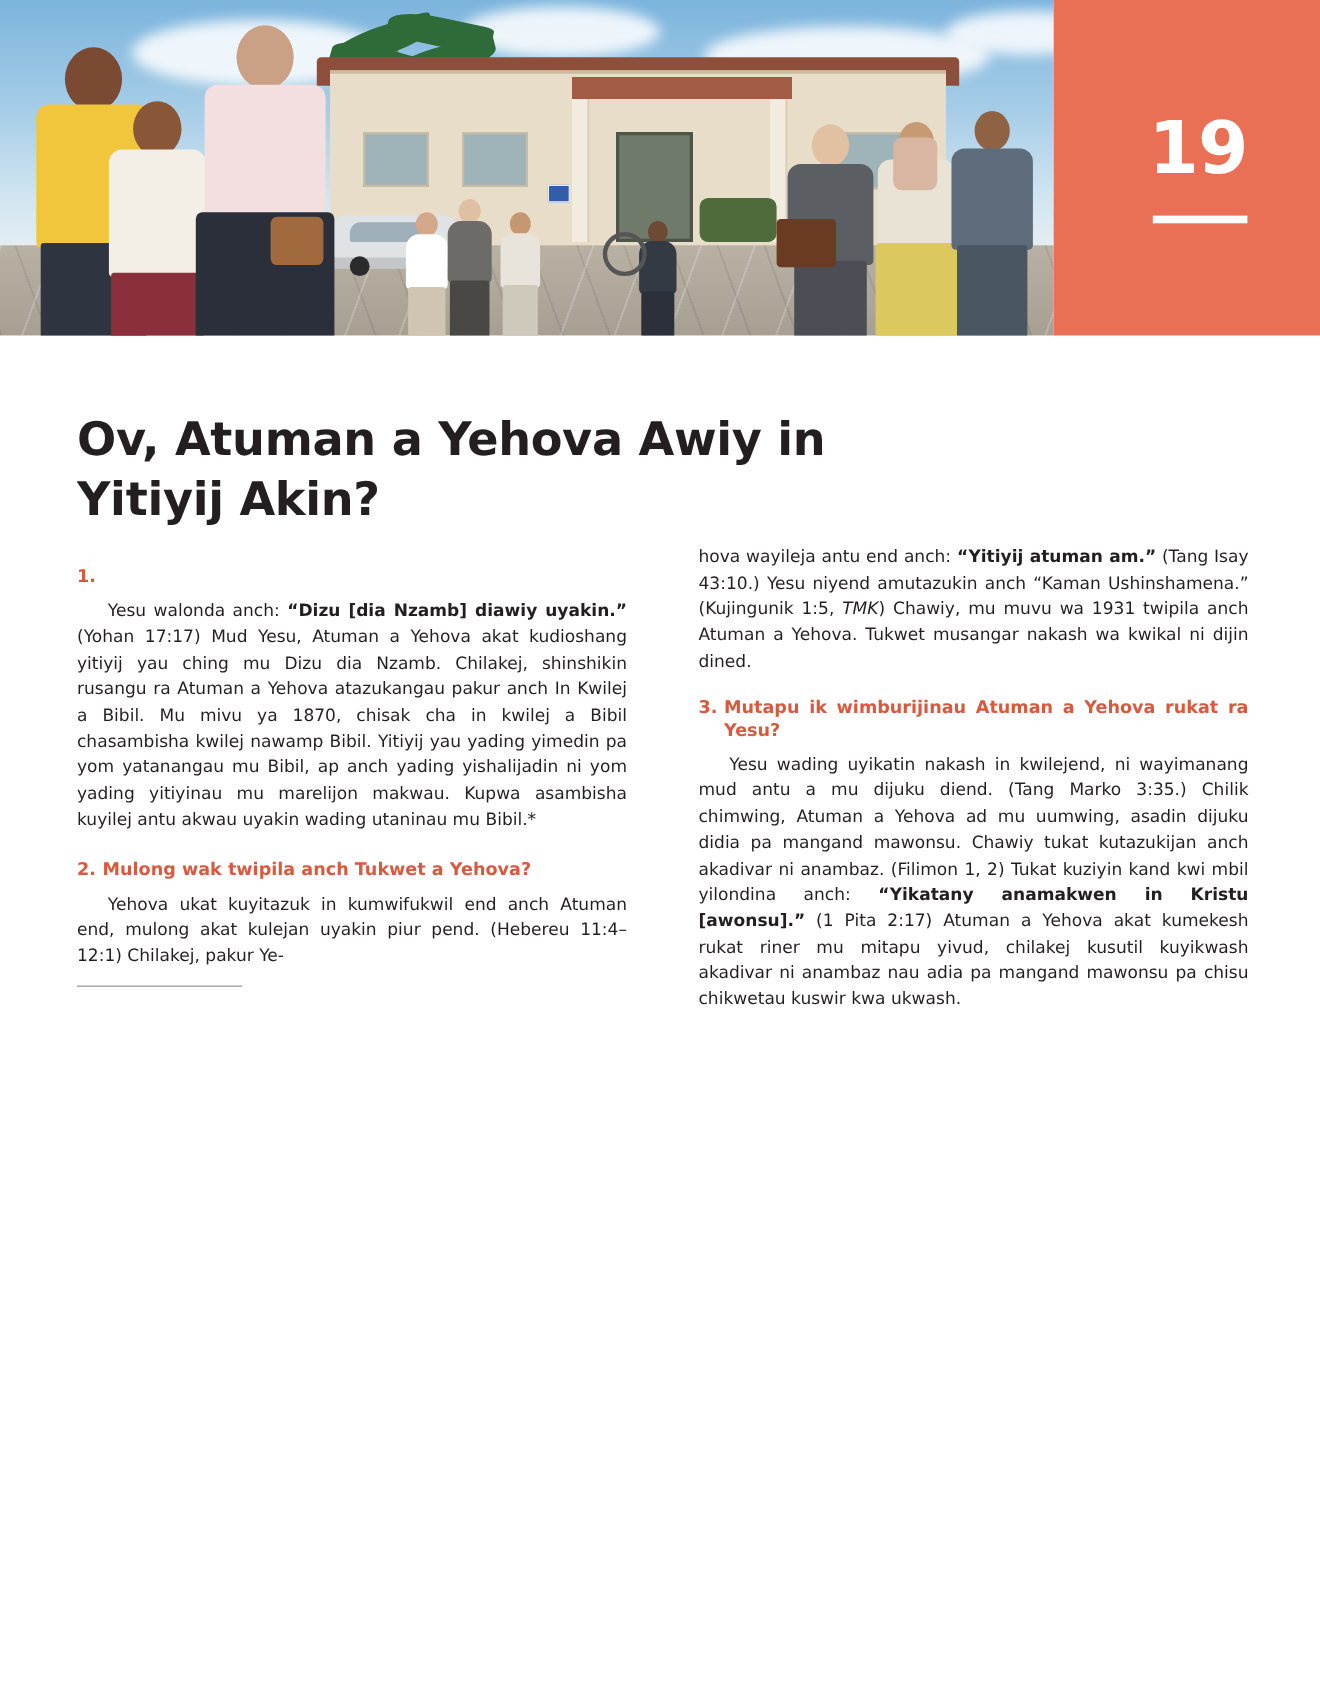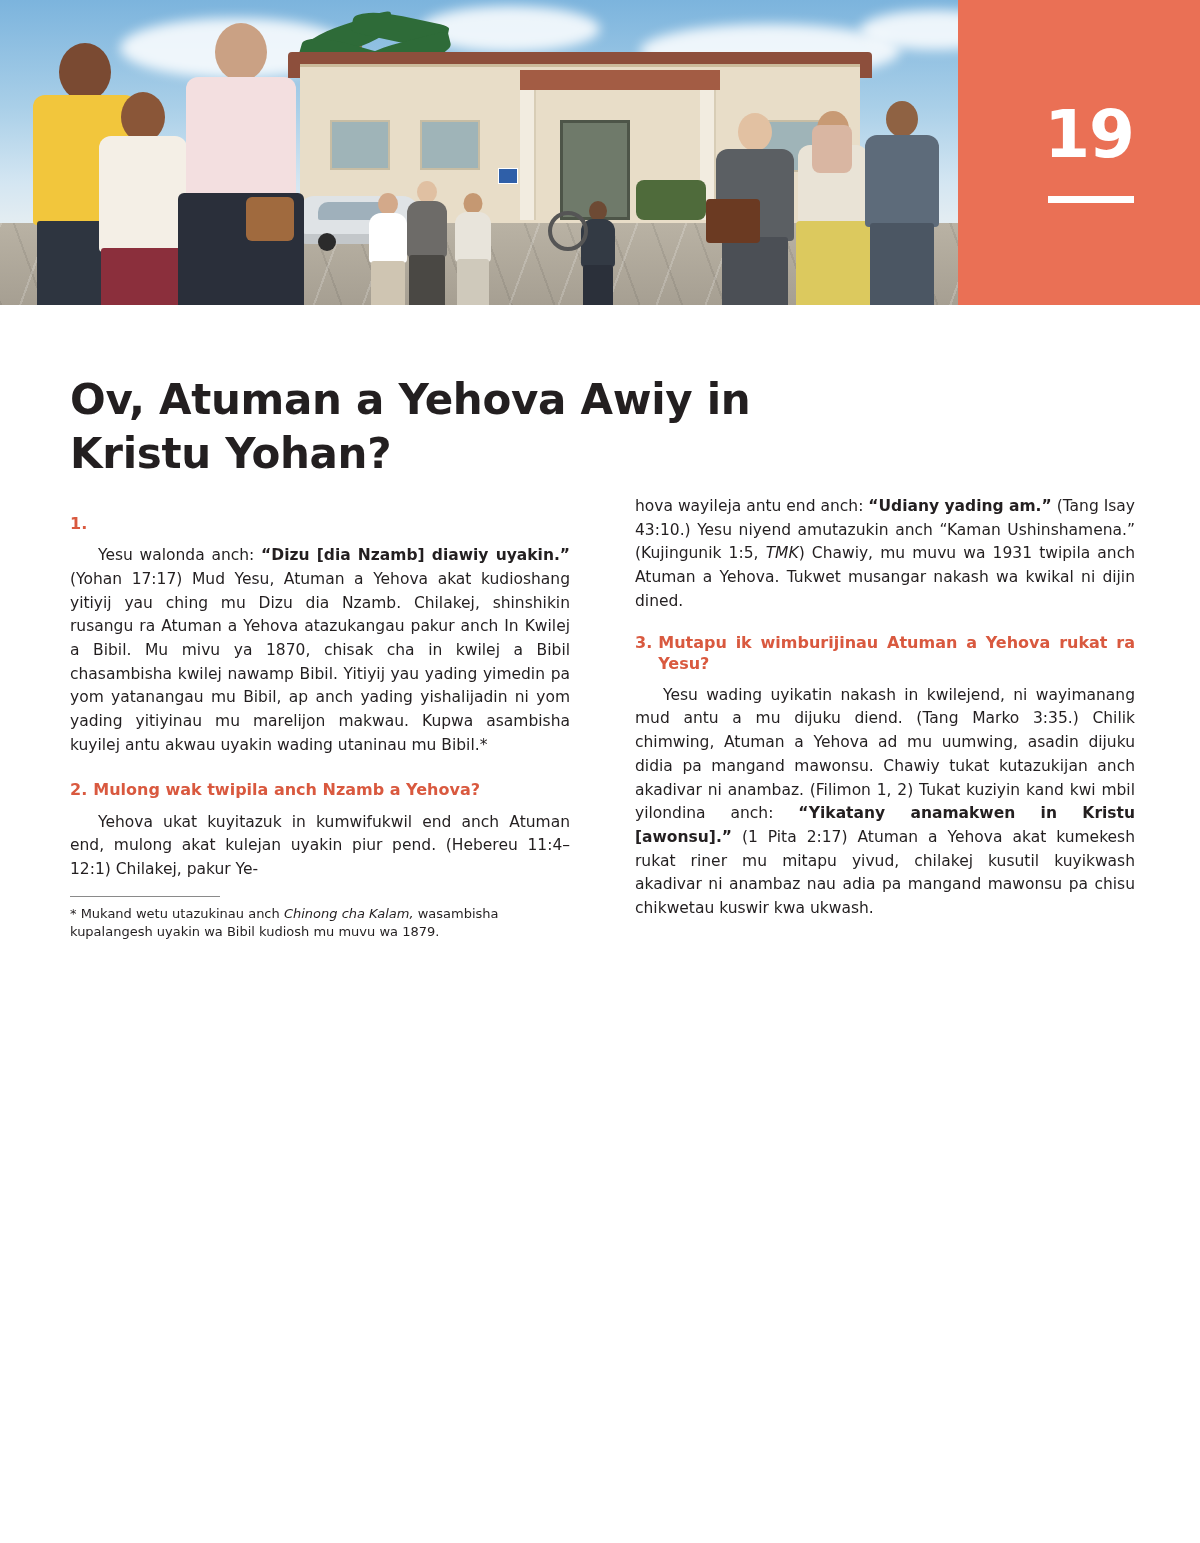--- a/index.html
+++ b/index.html
@@ -341,44 +341,43 @@
       <div class="legs" style="top:124px; width:64px; height:84px; background:#4b5663;"></div>
     </div>
   </div>
 
   <div class="page-num-block">
     <div class="page-num">19</div>
     <div class="page-num-rule"></div>
   </div>
 </div>
 
-<h1 class="title">Ov, Atuman a Yehova Awiy in Kristu Yohan?</h1>
+<h1 class="title">Ov, Atuman a Yehova Awiy in Yitiyij Akin?</h1>
 
 <div class="columns clearfix">
 
   <div class="col left">
 
 
     <div class="qhead first-head">
       <span class="num">1.</span>
     </div>
     <p class="body">Yesu walonda anch: <b>“Dizu [dia Nzamb] diawiy uyakin.”</b> (Yohan 17:17) Mud Yesu, Atuman a Yehova akat kudioshang yitiyij yau ching mu Dizu dia Nzamb. Chilakej, shinshikin rusangu ra Atuman a Yehova atazukangau pakur anch In Kwilej a Bibil. Mu mivu ya 1870, chisak cha in kwilej a Bibil chasambisha kwilej nawamp Bibil. Yitiyij yau yading yimedin pa yom yatanangau mu Bibil, ap anch yading yishalijadin ni yom yading yitiyinau mu marelijon makwau. Kupwa asambisha kuyilej antu akwau uyakin wading utaninau mu Bibil.*</p>
 
     <div class="qhead">
       <span class="num">2.</span>
-      <span>Mulong wak twipila anch Nzamb a Yehova?</span>
+      <span>Mulong wak twipila anch Tukwet a Yehova?</span>
     </div>
     <p class="body">Yehova ukat kuyitazuk in kumwifukwil end anch Atuman end, mulong akat kulejan uyakin piur pend. (Hebereu 11:4–12:1) Chilakej, pakur Ye-</p>
 
     <div class="footnote-rule"></div>
-    <div class="footnote">* Mukand wetu utazukinau anch <i>Chinong cha Kalam,</i> wasambisha kupalangesh uyakin wa Bibil kudiosh mu muvu wa 1879.</div>
   </div>
 
   <div class="col right">
-    <p class="body" style="text-indent:0;">hova wayileja antu end anch: <b>“Udiany yading am.”</b> (Tang Isay 43:10.) Yesu niyend amutazukin anch “Kaman Ushinshamena.” (Kujingunik 1:5, <i>TMK</i>) Chawiy, mu muvu wa 1931 twipila anch Atuman a Yehova. Tukwet musangar nakash wa kwikal ni dijin dined.</p>
+    <p class="body" style="text-indent:0;">hova wayileja antu end anch: <b>“Yitiyij atuman am.”</b> (Tang Isay 43:10.) Yesu niyend amutazukin anch “Kaman Ushinshamena.” (Kujingunik 1:5, <i>TMK</i>) Chawiy, mu muvu wa 1931 twipila anch Atuman a Yehova. Tukwet musangar nakash wa kwikal ni dijin dined.</p>
 
     <div class="qhead" style="margin-top:18px;">
       <span class="num">3.</span>
       <span>Mutapu ik wimburijinau Atuman a Yehova rukat ra Yesu?</span>
     </div>
     <p class="body">Yesu wading uyikatin nakash in kwilejend, ni wayimanang mud antu a mu dijuku diend. (Tang Marko 3:35.) Chilik chimwing, Atuman a Yehova ad mu uumwing, asadin dijuku didia pa mangand mawonsu. Chawiy tukat kutazukijan anch akadivar ni anambaz. (Filimon 1, 2) Tukat kuziyin kand kwi mbil yilondina anch: <b>“Yikatany anamakwen in Kristu [awonsu].”</b> (1 Pita 2:17) Atuman a Yehova akat kumekesh rukat riner mu mitapu yivud, chilakej kusutil kuyikwash akadivar ni anambaz nau adia pa mangand mawonsu pa chisu chikwetau kuswir kwa ukwash.</p>
   </div>
 </div>
 
 </body></html>

